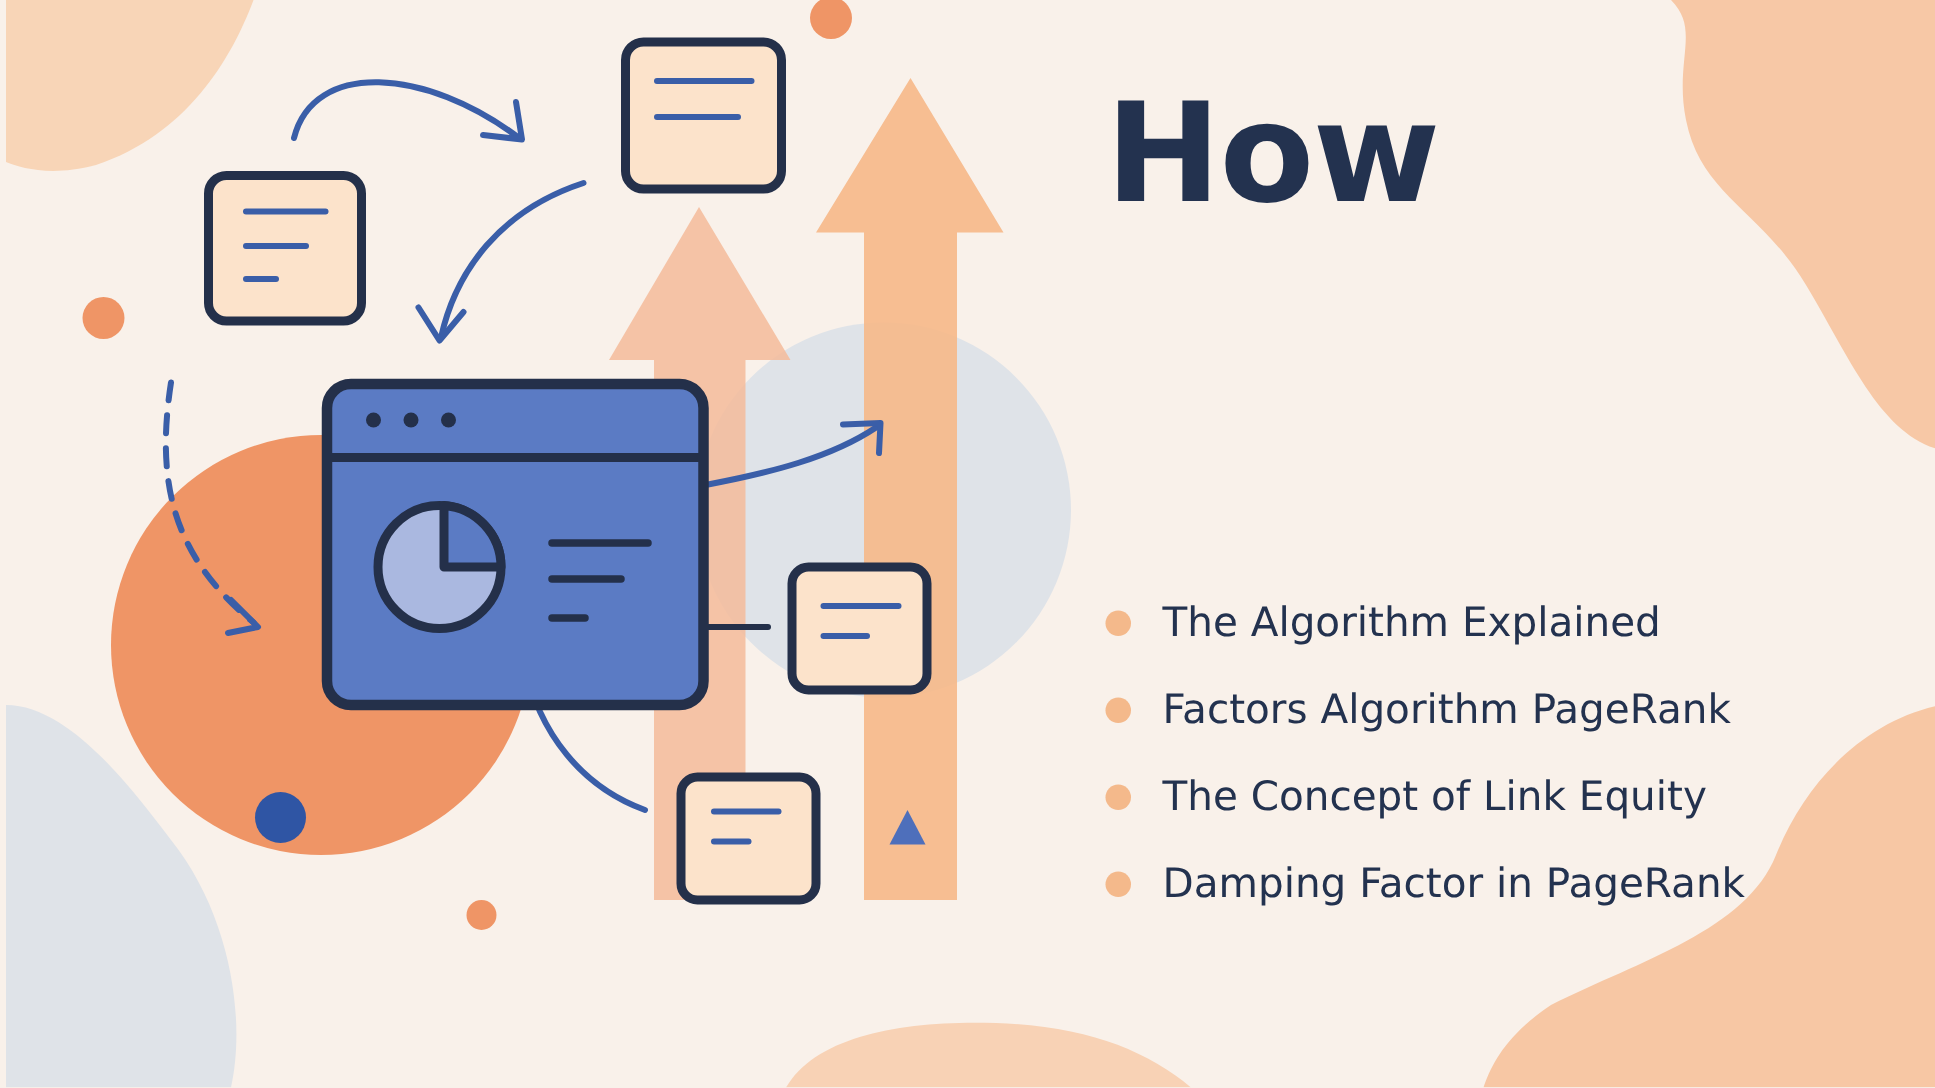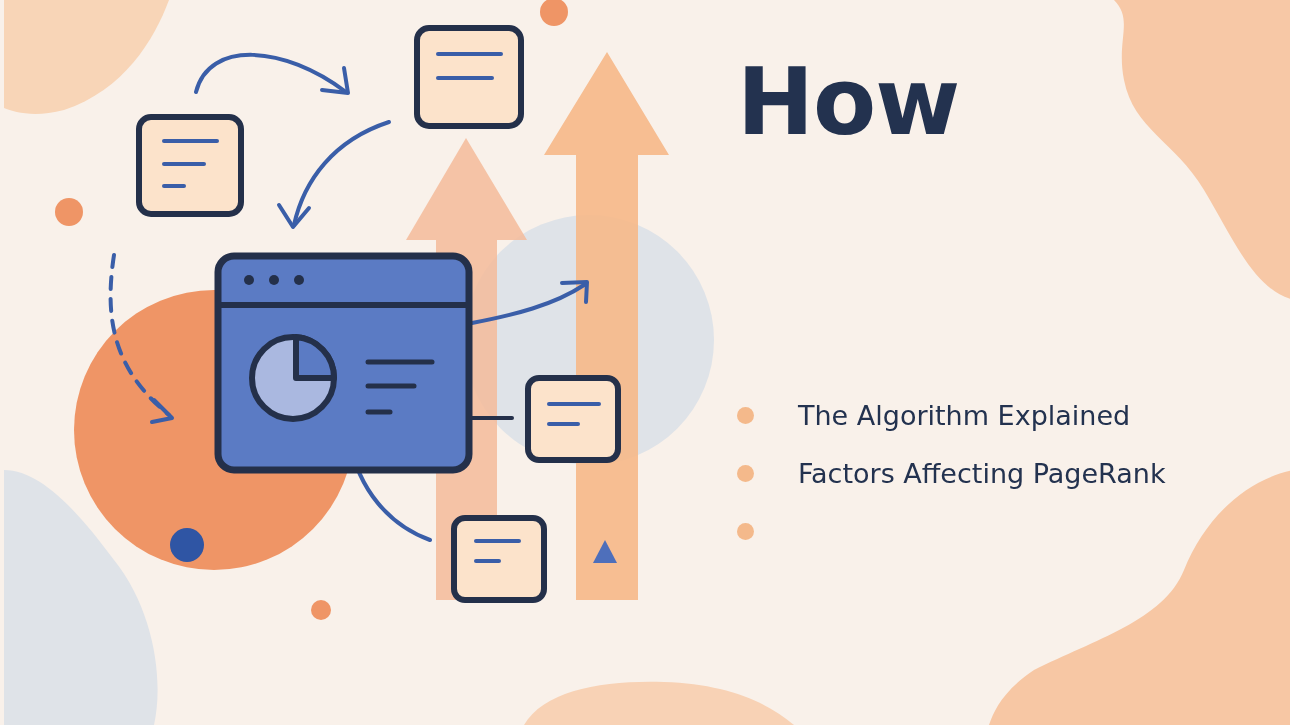--- a/index.html
+++ b/index.html
@@ -1,21 +1,21 @@
 <!DOCTYPE html>
 <html><head>
 <meta charset="utf-8">
 <style>
   html,body{margin:0;padding:0;}
   body{width:1290px;height:725px;overflow:hidden;background:#f9f1ea;position:relative;font-family:"DejaVu Sans","Liberation Sans",sans-serif;}
   .canvas{position:absolute;left:4px;top:0;width:1290px;height:725px;}
   .title{position:absolute;left:733px;top:50px;color:#23324f;font-weight:bold;font-size:92px;line-height:106px;letter-spacing:-1px;margin:0;}
   .title span{display:block;}
   .bullets{position:absolute;left:733px;top:386px;list-style:none;margin:0;padding:0;}
-  .bullets li{display:flex;align-items:center;height:58px;gap:23px;}
+  .bullets li{display:flex;align-items:center;height:58px;}
   .dot{width:17px;height:17px;border-radius:50%;margin-right:21px;flex:none;}
   .btxt{font-size:27px;color:#23324f;white-space:nowrap;}
 </style>
 </head>
 <body>
 
 <div class="canvas">
   <svg width="1290" height="725" viewBox="0 0 1290 725" style="position:absolute;left:0;top:0">
 
     <path d="M0 0 H165 C150 40 120 90 60 110 C30 118 10 112 0 108 Z" fill="#f8d5b7"></path>
@@ -93,19 +93,24 @@
     <span>How</span>
   </h1>
 
   <ul class="bullets">
     <li>
       <span class="dot" style="background:#f4b98b"></span>
       <span class="btxt">The Algorithm Explained</span>
     </li>
     <li>
       <span class="dot" style="background:#f4b98b"></span>
-      <span class="btxt">Factors Affecting PageRank</span>
+      <span class="btxt">Factors Algorithm PageRank</span>
     </li>
     <li>
       <span class="dot" style="background:#f4b98b"></span>
+      <span class="btxt">The Concept of Link Equity</span>
+    </li>
+    <li>
+      <span class="dot" style="background:#f4b98b"></span>
+      <span class="btxt">Damping Factor in PageRank</span>
     </li>
   </ul>
 </div>
 
 </body></html>

